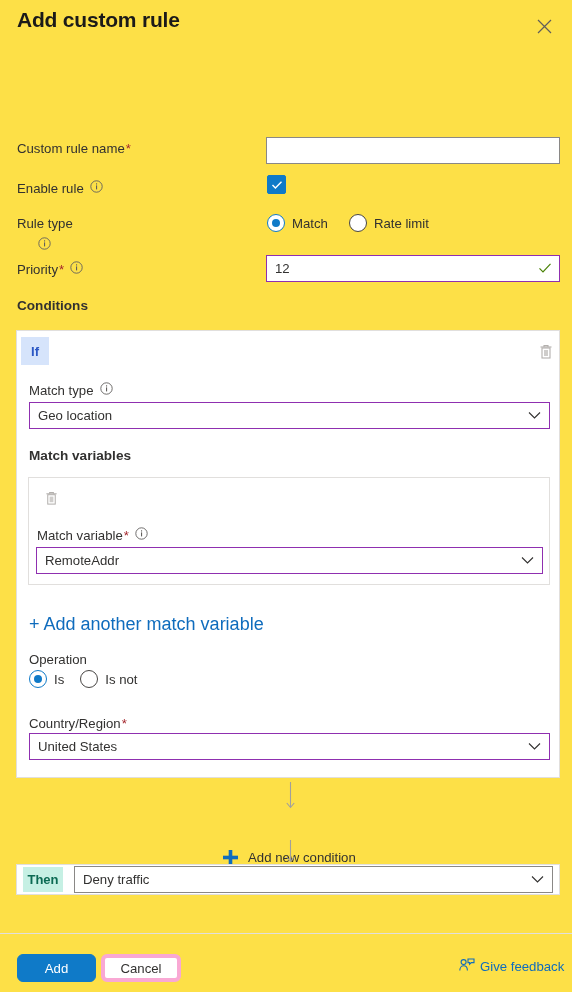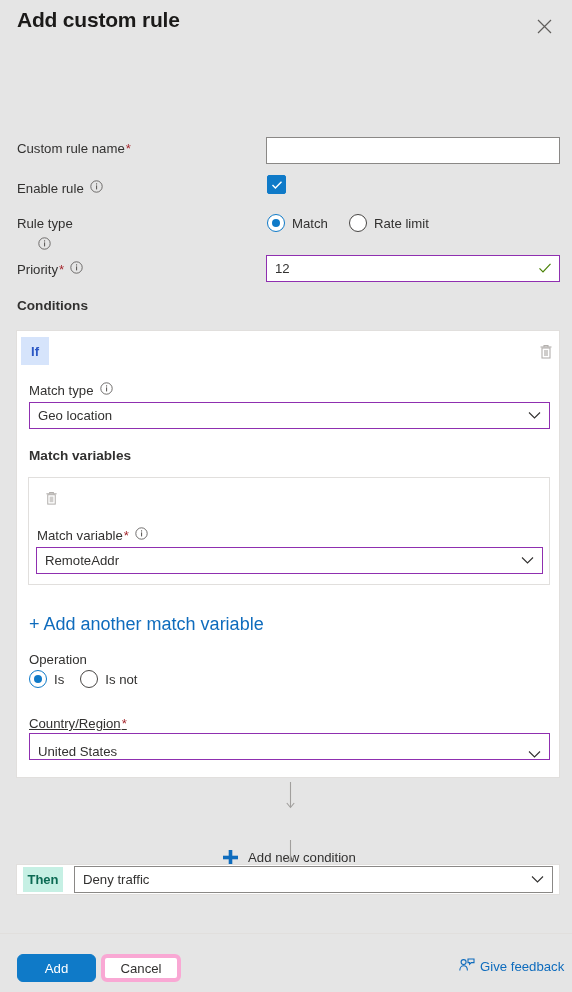--- a/index.html
+++ b/index.html
@@ -4,21 +4,21 @@
 <style>
   * { box-sizing: border-box; }
   html, body {
     margin: 0; padding: 0;
     width: 572px; height: 992px;
     background: #ffffff;
     font-family: "Liberation Sans", sans-serif;
     color: #323130;
     -webkit-font-smoothing: antialiased;
   }
-  .page { position: relative; width: 572px; height: 992px; overflow: hidden; background:#e5e5e5; }
+  .page { position: relative; width: 572px; height: 992px; overflow: hidden; background:#fde047; }
 
   
   .hdr-title {
     position: absolute; left: 17px; top: 8px;
     font-size: 21px; font-weight: 600; letter-spacing: -0.2px;
     color: #1b1a19;
   }
   .close-btn {
     position: absolute; right: 14px; top: 12px;
     width: 28px; height: 28px;
@@ -314,24 +314,24 @@
     <div class="radio-item">
       <span class="radio-dot on"></span>
       <span class="radio-label">Is</span>
     </div>
     <div class="radio-item">
       <span class="radio-dot"></span>
       <span class="radio-label">Is not</span>
     </div>
   </div>
 
-  <div class="row-label" style="left:29px; top:716px;text-decoration:underline;">
+  <div class="row-label" style="left:29px; top:716px;">
     <span><span>Country/Region</span><span class="req">*</span></span>
   </div>
-  <div class="dd" style="left:29px; top:733px; width:521px;align-items:flex-end;">
+  <div class="dd" style="left:29px; top:733px; width:521px;">
     <span class="dd-val">United States</span>
     <span class="chev">
       <svg width="13" height="9" viewBox="0 0 13 9">
           <path d="M1 1.5 L6.5 7 L12 1.5" stroke="#323130" stroke-width="1.1" fill="none"></path>
         </svg>
     </span>
   </div>
 
   <div class="arrow" style="left:285px; top:782px;">
     <svg width="11" height="28" viewBox="0 0 11 28">

